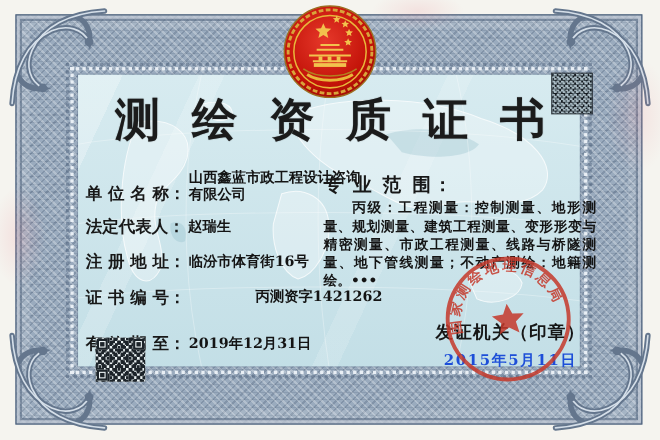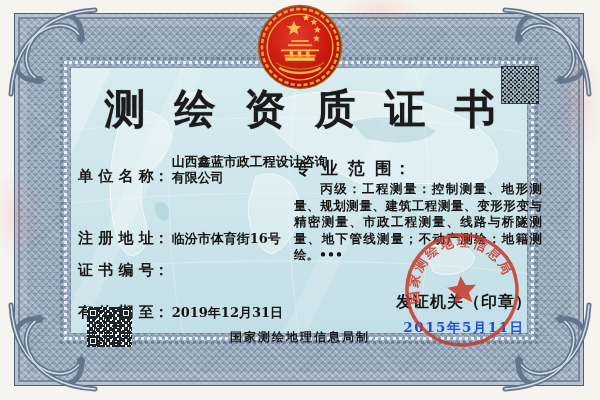--- a/index.html
+++ b/index.html
@@ -237,26 +237,31 @@
 
   <div class="title txt">测绘资质证书</div>
 
   <div class="dmx"></div>
 
   <div class="field-row r0">
     <span class="field-label">单 位 名 称：</span>
     <span class="field-value">山西鑫蓝市政工程设计咨询
 有限公司</span>
   </div>
+  <div class="field-row r1">
+    <span class="field-label">法定代表人：</span>
+    <span class="field-value">赵瑞生</span>
+  </div>
   <div class="field-row r2">
     <span class="field-label">注 册 地 址：</span>
     <span class="field-value">临汾市体育街16号</span>
   </div>
   <div class="field-row r3">
     <span class="field-label">证 书 编 号：</span>
+    <span class="field-value">丙测资字1421262</span>
   </div>
   <div class="field-row r4">
     <span class="field-label">有 效 期 至：</span>
     <span class="field-value">2019年12月31日</span>
   </div>
 
   <div class="scope-heading txt">专 业 范 围：</div>
   <div class="scope-body txt">丙级：工程测量：控制测量、地形测量、规划测量、建筑工程测量、变形形变与精密测量、市政工程测量、线路与桥隧测量、地下管线测量；不动产测绘：地籍测绘。•••</div>
 
   <div class="issuer">
@@ -280,19 +285,18 @@
         <i></i>
       </div>
     <div class="qr-eye tr">
         <i></i>
       </div>
     <div class="qr-eye bl">
         <i></i>
       </div>
   </div>
 
-  <div class="made-by txt">国家测绘地理信息局制</div>
 
   <div class="smudge sm1"></div>
   <div class="smudge sm2"></div>
   <div class="smudge sm3"></div>
 
 </div>
 
 </body></html>

